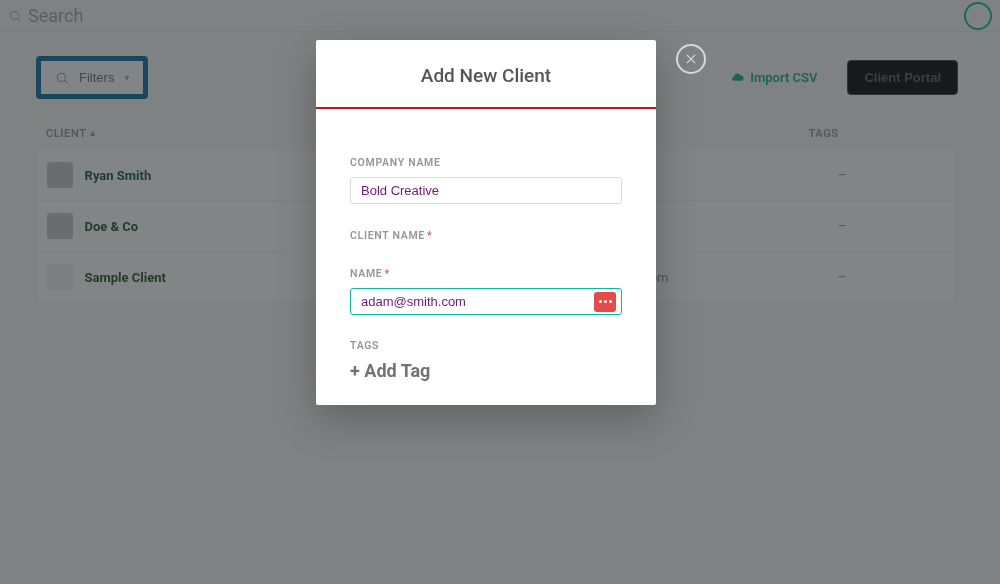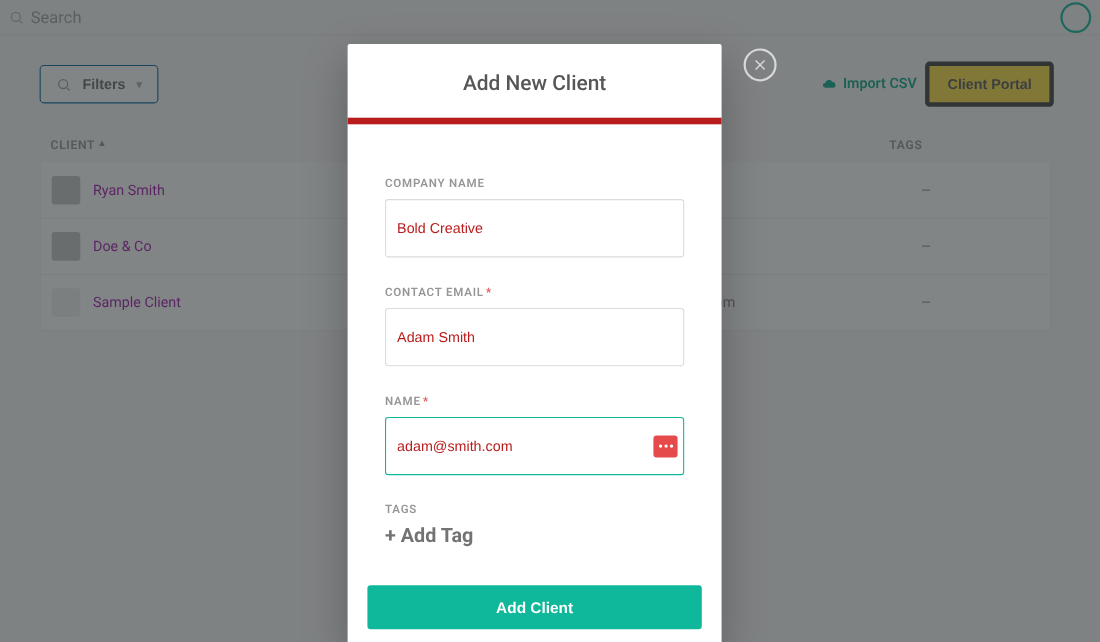--- a/index.html
+++ b/index.html
@@ -21,21 +21,21 @@
       padding: 0 8px;
       border-bottom: 1px solid #e9e9e8;
     }
     .topbar .search-icon {
       width: 14px; height: 14px;
       margin-right: 6px;
       opacity: .5;
     }
     .topbar .search-text {
       color: #a3a3a3;
-      font-size: 15px;
+      font-size: 18px;
     }
     .topbar .avatar-ring {
       margin-left: auto;
       width: 28px; height: 28px;
       border: 2px solid #10b89b;
       border-radius: 50%;
       display: flex; align-items:center; justify-content:center;
       color: #10b89b;
       font-weight: 600;
       font-size: 13px;
@@ -47,45 +47,44 @@
     }
     .toolbar {
       display: flex;
       align-items: center;
       margin-bottom: 28px;
       width: 922px;
     }
     .filters-btn {
       display: flex; align-items:center;
       gap: 10px;
-      border: 1px solid #0369a1;
+      border: 5px solid #0369a1;
       background: #fff;
       border-radius: 4px;
       padding: 9px 14px;
       font-size: 13px;
       color: #6b6b6b;
       cursor: pointer;
-      font-weight: bold;
     }
     .filters-btn .mag { opacity: .55; }
     .filters-btn .chev { opacity: .55; font-size: 10px; }
     .right-actions {
       margin-left: auto;
-      display: flex; align-items:center; gap:8px;
+      display: flex; align-items:center; gap:30px;
     }
     .import-link {
       color: #0ea98e;
       font-size: 13px;
       font-weight: 600;
       display: flex; align-items:center; gap:6px;
       cursor: pointer;
     }
     .portal-btn {
-      border: 4px solid #404040;
-      background: #fde047;
+      border: 1px solid #404040;
+      background: #000000;
       border-radius: 4px;
       padding: 9px 16px;
       font-size: 13px;
       color: #5a5a5a;
       font-weight: 600;
       cursor: pointer;
     }
 
     
     .table-head {
@@ -111,21 +110,21 @@
       width: 920px;
     }
     .row:first-of-type { border-top: 1px solid #eee; }
     .row .avatar {
       width: 26px; height: 26px;
       background: #c5c5c5;
       border-radius: 3px;
       margin-right: 12px;
     }
     .row .avatar.blank { background: #f1f1f1; }
-    .row .client-name { font-size: 13px; color: #a21caf; width: 260px;}
+    .row .client-name { font-size: 13px; color: #14532d; width: 260px; font-weight: bold;}
     .row .email-cell { font-size: 13px; color: #8a8a8a; width: 410px; padding-left: 240px;}
     .row .tags-cell { font-size: 15px; color: #9f9f9f; width: 200px; padding-left: 90px;}
 
     
     .overlay {
       position: absolute;
       inset: 0;
       background: rgba(40,44,46,0.58);
     }
 
@@ -139,43 +138,43 @@
       border-radius: 2px;
       box-shadow: 0 14px 40px rgba(0,0,0,.25);
       padding-bottom: 18px;
     }
     .modal-title {
       text-align: center;
       font-size: 19px;
       font-weight: 500;
       color: #565656;
       padding: 24px 0 20px 0;
-      border-bottom: 6px solid #b91c1c;
+      border-bottom: 2px solid #b91c1c;
     }
     .modal-body {
       padding: 22px 34px 6px 34px;
     }
     .field { margin-bottom: 24px; margin-top: 25px; }
     .field-label {
       font-size: 10.5px;
       letter-spacing: .7px;
       color: #969696;
       font-weight: 600;
       margin-bottom: 8px;
       display: block;
     }
     .req { color: #e05656; margin-left: 2px; }
     .field input {
       width: 100%;
-      height: 53px;
+      height: 27px;
       border: 1px solid #dcdcdc;
       border-radius: 3px;
       padding: 0 10px;
       font-size: 13px;
-      color: #b91c1c;
+      color: #701a75;
       outline: none;
       background: #fff;
     }
     .field.focused input {
       border-color: #10b89b;
     }
     .email-wrap { position: relative; }
     .pw-badge {
       position: absolute;
       right: 6px; top: 50%;
@@ -292,23 +291,22 @@
   <div class="modal-title">Add New Client</div>
   <div class="modal-body">
 
     <div class="field">
       <label class="field-label">COMPANY NAME</label>
       <input type="text" value="Bold Creative" style="">
     </div>
 
     <div class="field">
       <label class="field-label">
-        <span>CONTACT EMAIL</span><span class="req">*</span>
+        <span>CLIENT NAME</span><span class="req">*</span>
       </label>
-      <input type="text" value="Adam Smith" style="">
     </div>
 
     <div class="field focused">
       <label class="field-label">
         <span>NAME</span><span class="req">*</span>
       </label>
       <div class="email-wrap">
         <input type="text" value="adam@smith.com" style="">
         <div class="pw-badge">
             <span></span>
@@ -317,23 +315,20 @@
           </div>
       </div>
     </div>
 
     <div class="tags-section">
       <label class="field-label">TAGS</label>
       <a class="add-tag">+ Add Tag</a>
     </div>
 
   </div>
-  <div class="modal-footer">
-    <button class="submit-btn">Add Client</button>
-  </div>
 </div>
 
 <div class="close-btn">
   <svg width="14" height="14" viewBox="0 0 24 24" fill="none" stroke-width="2.2">
       <line x1="5" y1="5" x2="19" y2="19"></line>
       <line x1="19" y1="5" x2="5" y2="19"></line>
     </svg>
 </div>
 
 </body></html>

